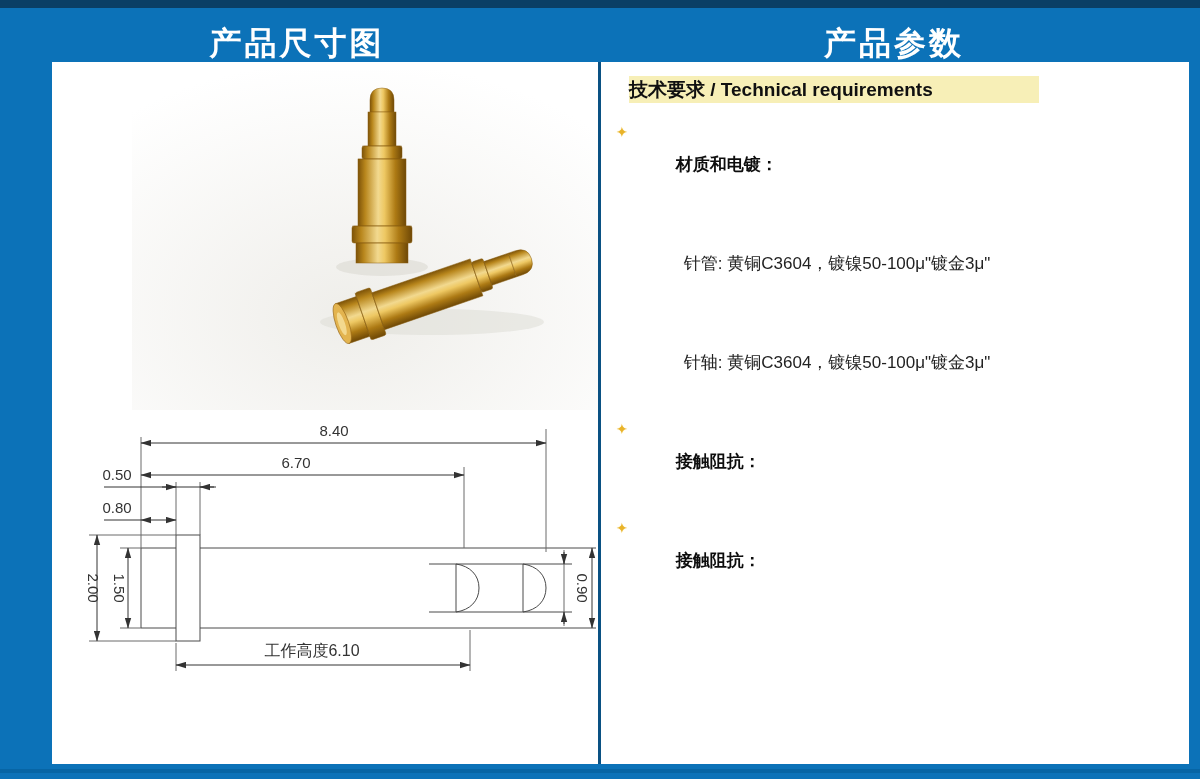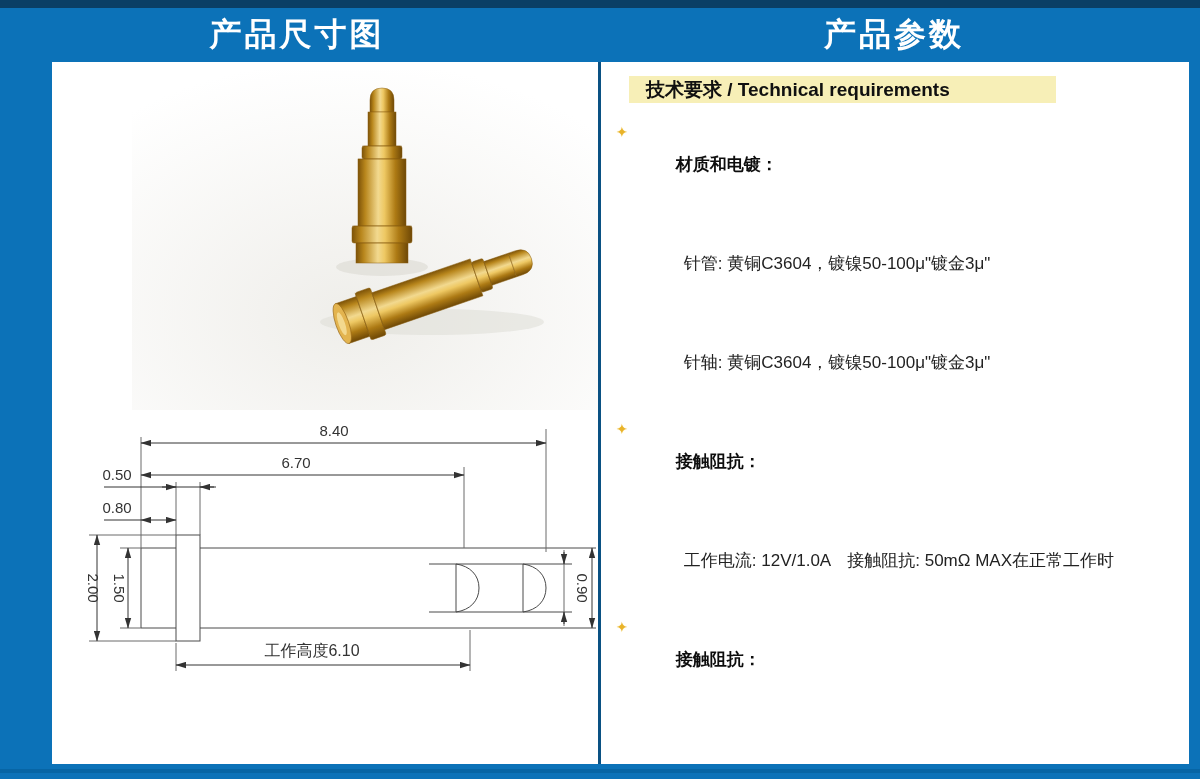--- a/index.html
+++ b/index.html
@@ -1,31 +1,31 @@
 <!DOCTYPE html>
 <html><head>
 <meta charset="utf-8">
 <style>
   html,body{margin:0;padding:0;}
   .page{position:relative;width:1200px;height:779px;background:#0C72B8;overflow:hidden;
         font-family:"Liberation Sans","DejaVu Sans",sans-serif;}
   .topstrip{position:absolute;left:0;top:0;width:1200px;height:8px;background:#0A3F66;}
-  .titlebar{position:absolute;left:0;top:8px;width:1200px;height:58px;}
+  .titlebar{position:absolute;left:0;top:17px;width:1200px;height:58px;}
   .title{position:absolute;top:0;height:54px;line-height:52px;text-align:center;color:#ffffff;
          font-family:"Liberation Serif","DejaVu Serif",serif;font-weight:bold;font-size:32px;letter-spacing:3px;}
   .title.left{left:8px;width:578px;}
   .title.right{left:600px;width:588px;}
   .panel{position:absolute;top:62px;height:702px;background:#ffffff;}
   .panel.left{left:8px;width:578px;margin-left:44px;}
   .panel.right{left:598px;width:588px;border-left:3px solid #0A5183;}
   .bottomstrip{position:absolute;left:0;top:769px;width:1200px;height:4px;background:#0765A5;}
 
   
   .spec-head{margin:14px 0 0 28px;width:410px;height:27px;background:#F7EFB7;
-             font-weight:bold;font-size:19px;line-height:27px;padding-left:17px;color:#101010;}
+             font-weight:bold;font-size:19px;line-height:27px;padding-left:0;color:#101010;}
   .spec-rows{margin-top:12px;font-size:17px;color:#222;}
   .spec-row{position:relative;line-height:33px;padding-left:37px;white-space:pre-wrap;}
   .spec-row.indent{padding-left:45px;}
   .spec-row b{color:#0d0d0d;}
   .bullet{position:absolute;left:15px;top:1px;color:#E9B32A;font-size:14px;
           text-shadow:0 0 1px #f6d878;}
 
   
   .photo{position:absolute;left:80px;top:8px;}
   .drawing{position:absolute;left:22px;top:352px;}
@@ -172,23 +172,20 @@
       </div>
       <div class="spec-row indent">
         <span>针管: 黄铜C3604，镀镍50-100μ"镀金3μ"</span>
       </div>
       <div class="spec-row indent">
         <span>针轴: 黄铜C3604，镀镍50-100μ"镀金3μ"</span>
       </div>
       <div class="spec-row">
         <span class="bullet">✦</span><b>接触阻抗：</b><span></span>
       </div>
-      <div class="spec-row indent">
-        <span>工作电流: 12V/1.0A　接触阻抗: 50mΩ MAX在正常工作时</span>
-      </div>
       <div class="spec-row">
         <span class="bullet">✦</span><b>接触阻抗：</b><span></span>
       </div>
 
     </div>
   </div>
 
   <div class="bottomstrip"></div>
 </div>
 

